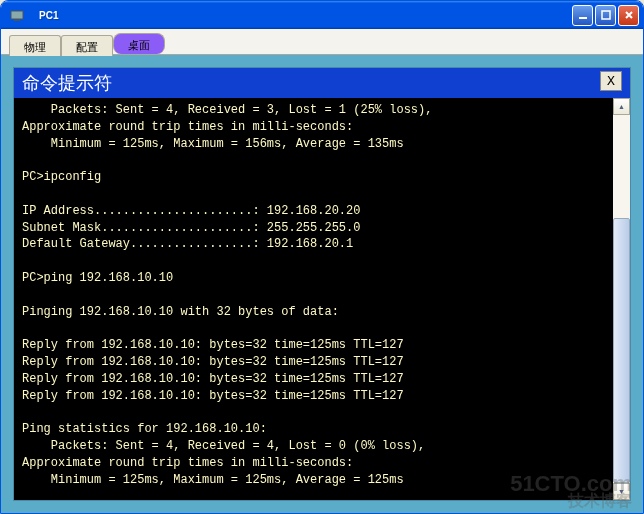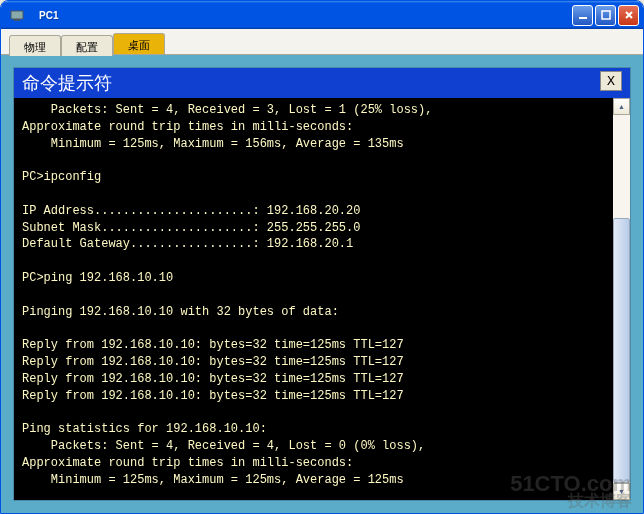--- a/index.html
+++ b/index.html
@@ -8,21 +8,21 @@
     .titlebar { height: 28px; background: linear-gradient(to bottom, #3c8cf0 0%, #0054e3 8%, #0054e3 92%, #003ba0 100%); display: flex; align-items: center; padding: 0 4px; color: white; }
     .titlebar-icon { width: 16px; height: 16px; margin: 0 4px; }
     .titlebar-icon svg { width: 100%; height: 100%; }
     .titlebar-text { flex: 1; font-weight: bold; font-size: 10px; text-shadow: 1px 1px 1px rgba(0,0,0,0.3); padding-left: 10px; }
     .titlebar-btns { display: flex; gap: 2px; }
     .titlebar-btn { width: 21px; height: 21px; border: 1px solid #fff; border-radius: 3px; display: flex; align-items: center; justify-content: center; cursor: pointer; font-family: Marlett, sans-serif; color: white; font-weight: bold; }
     .btn-min, .btn-max { background: linear-gradient(to bottom, #6b9eea, #2157c4); }
     .btn-close { background: linear-gradient(to bottom, #e57058, #c73615); }
     .tabs { height: 26px; background: #f4f3ee; border-bottom: 1px solid #aca899; display: flex; padding-left: 8px; padding-top: 4px; }
     .tab { padding: 4px 14px 2px 14px; border: 1px solid #aca899; border-bottom: none; background: #f4f3ee; margin-right: 0; cursor: pointer; font-size: 11px; border-radius: 3px 3px 0 0; position: relative; }
-    .tab.active { background: #eab308; z-index: 1; }
+    .tab.active { background: #8b5cf6; z-index: 1; border-radius: 8px; }
     .tab:not(.active) { background: #ece9d8; top: 2px; }
     .content-area { height: calc(100% - 54px); background: #5aacc8; padding: 12px; overflow: auto; }
     .terminal { background: #000; border: 1px solid #4a8aa8; width: 100%; height: 100%; display: flex; flex-direction: column; }
     .terminal-title { background: #1040d0; color: #fff; padding: 3px 8px; font-family: SimSun, sans-serif; font-size: 18px; display: flex; justify-content: space-between; }
     .terminal-x { background: #ece9d8; color: #000; border: 1px solid #888; width: 22px; height: 20px; text-align: center; cursor: pointer; font-family: monospace; font-size: 13px; line-height: 18px; }
     .terminal-body-wrap { flex: 1; display: flex; overflow: hidden; }
     .terminal-body { flex: 1; color: #fef9c3; font-family: "Courier New", monospace; font-size: 12px; padding: 4px 4px 4px 8px; white-space: pre; overflow: hidden; line-height: 1.4; }
     .scrollbar { width: 17px; background: #ece9d8; display: flex; flex-direction: column; }
     .sb-btn { height: 17px; background: linear-gradient(to bottom, #fff, #ece9d8); border: 1px solid #aca899; display: flex; align-items: center; justify-content: center; cursor: pointer; font-size: 7px; color: #4d6185; }
     .sb-track { flex: 1; background: #f7f5ed; position: relative; }

